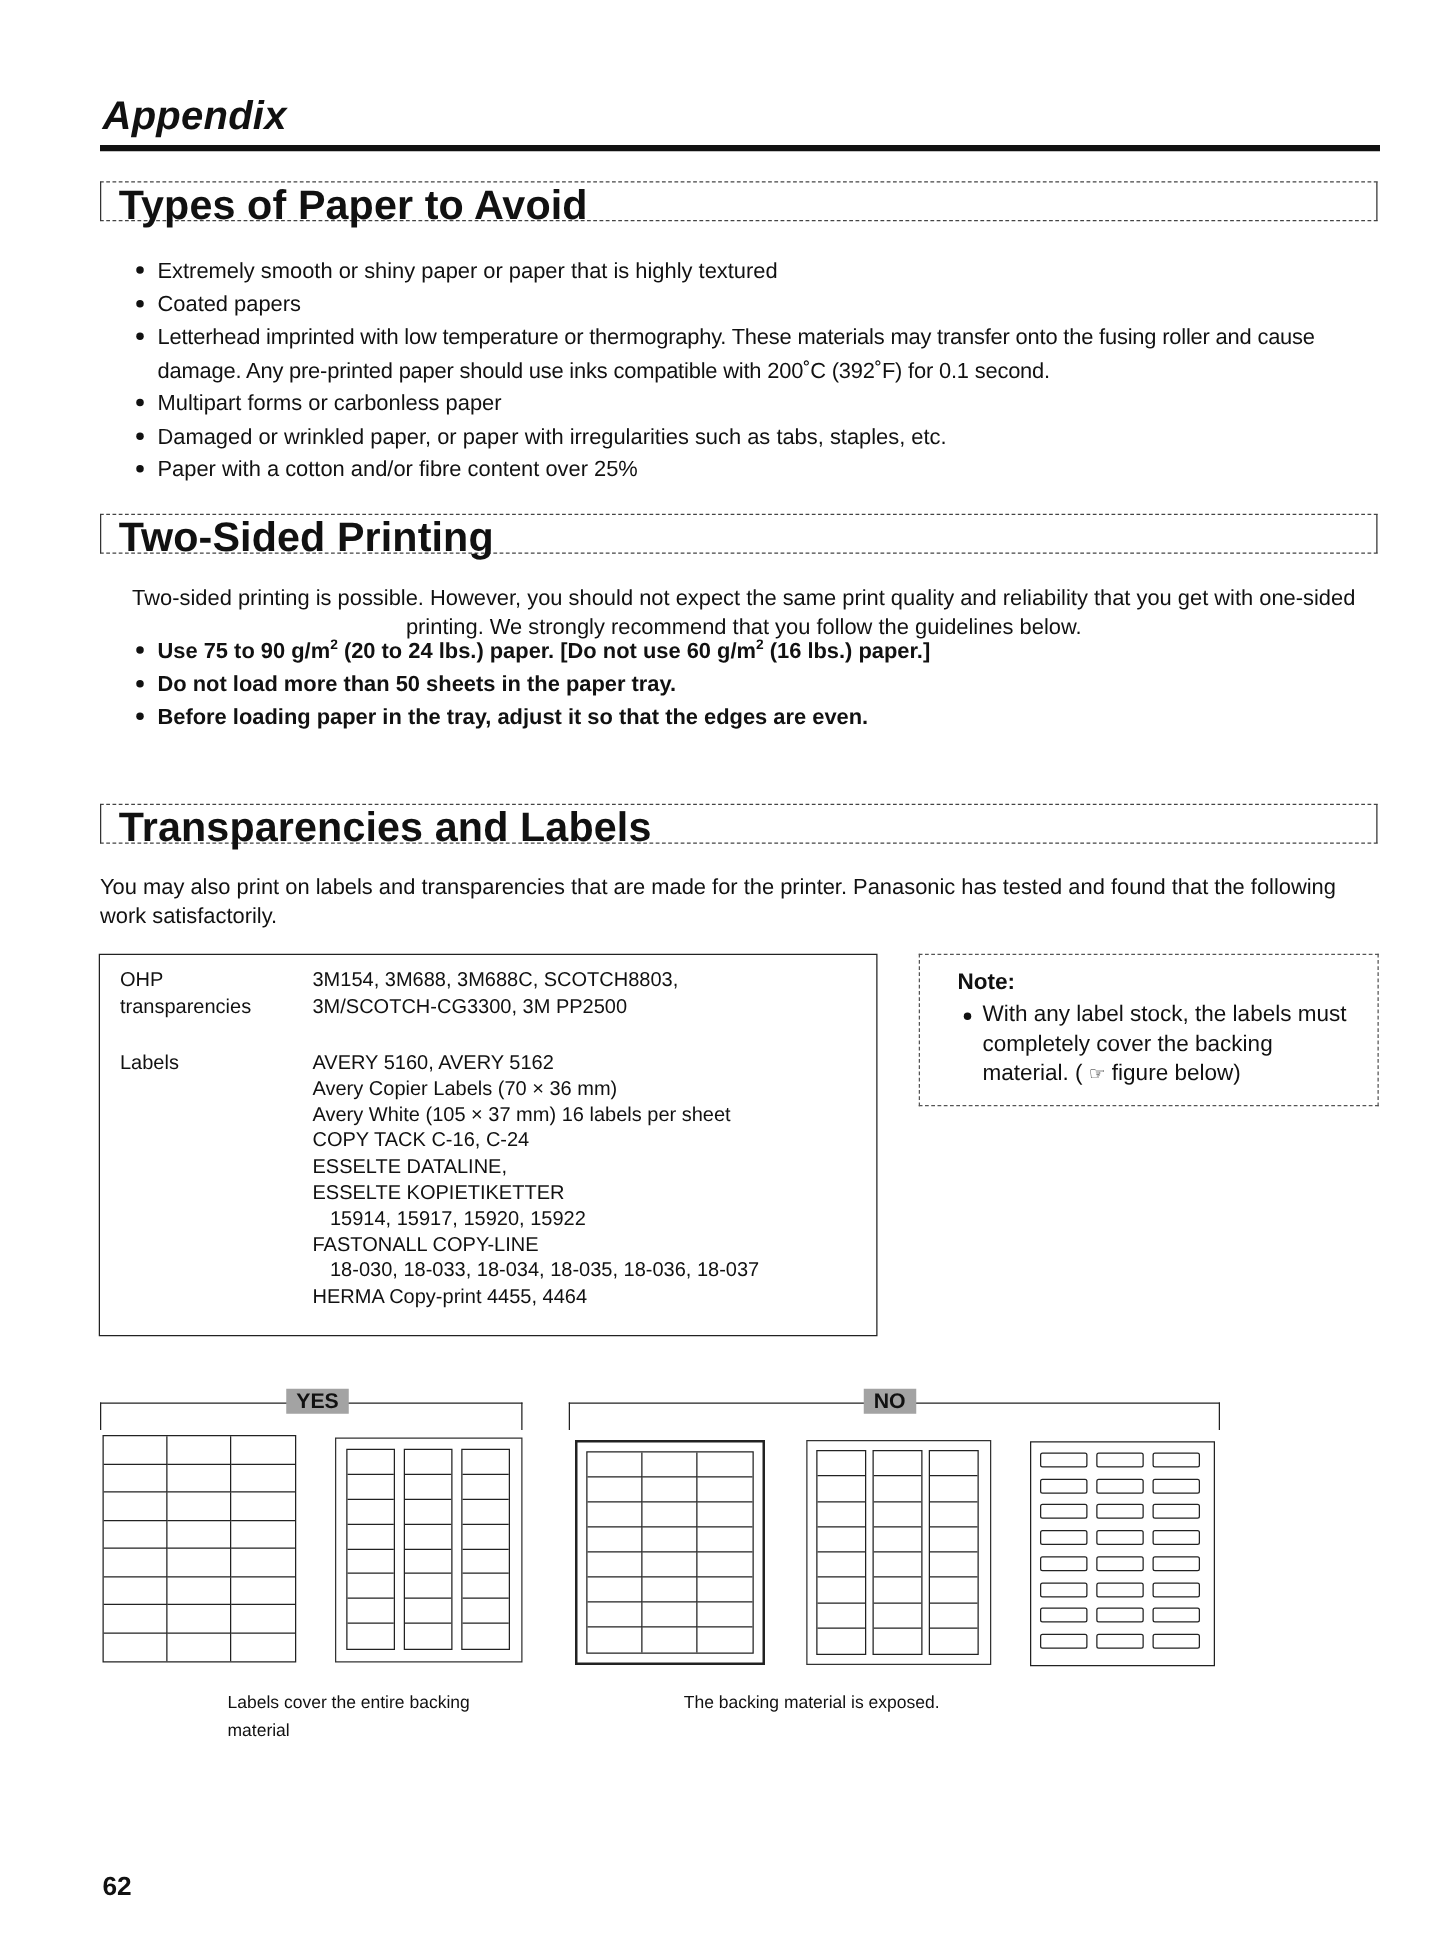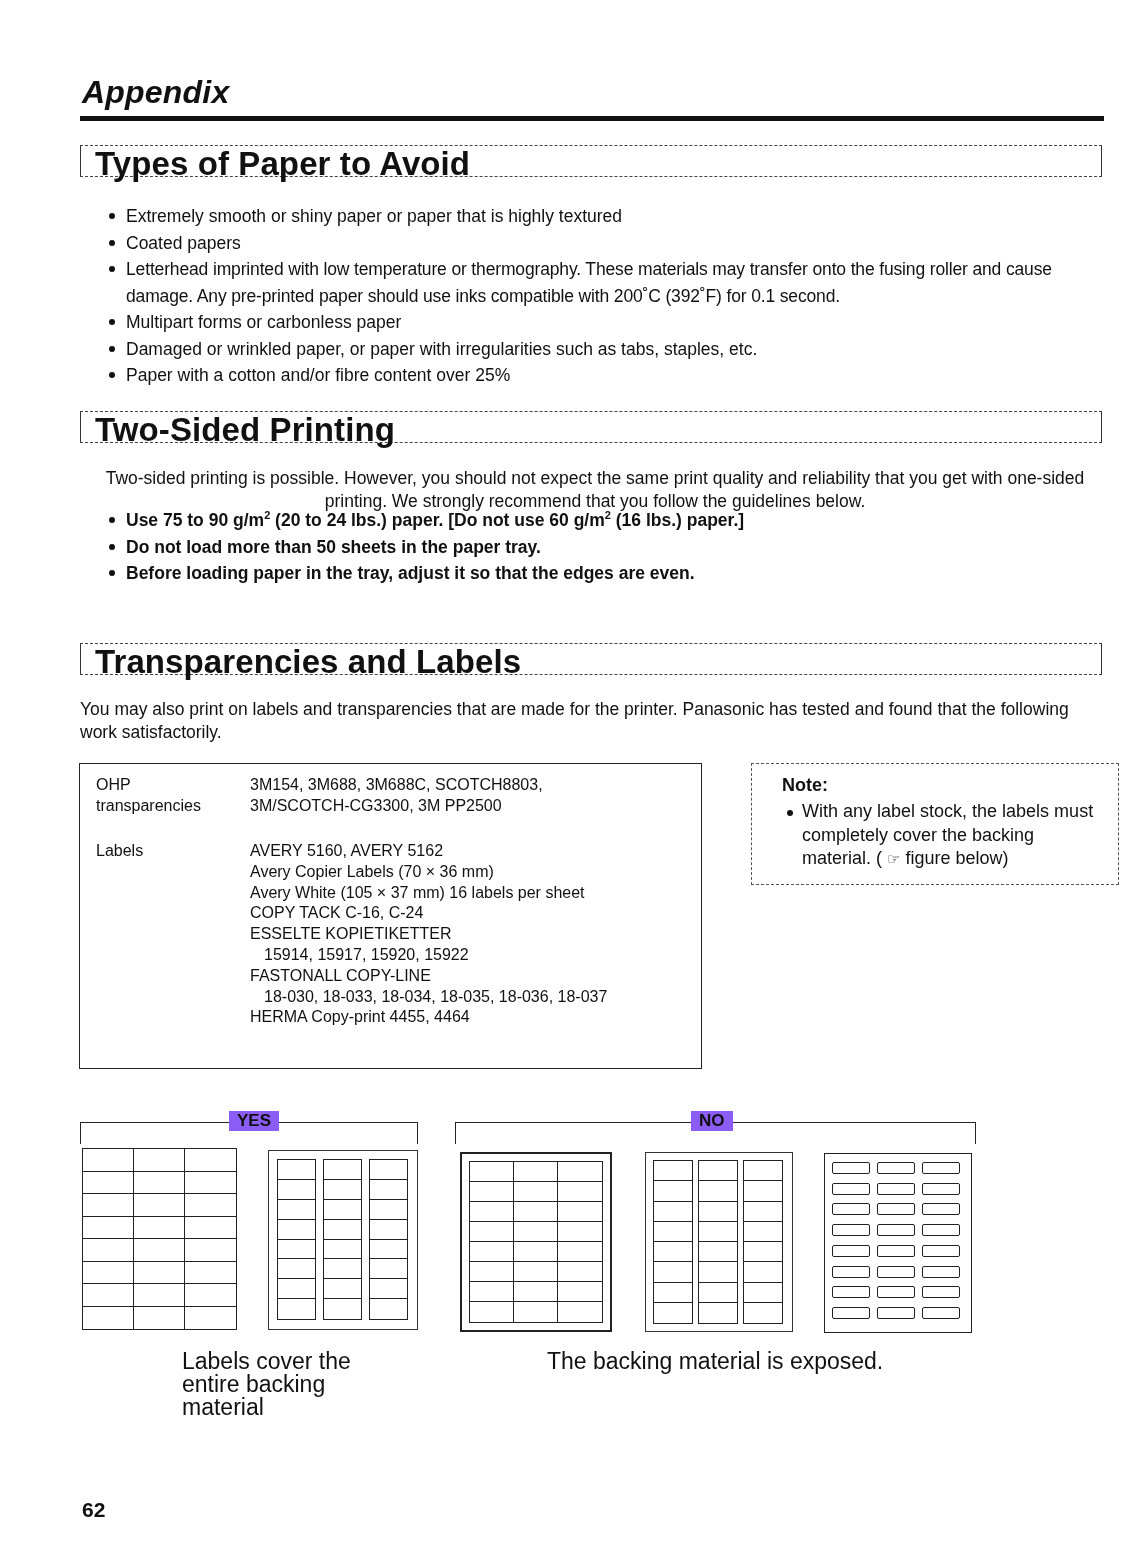--- a/index.html
+++ b/index.html
@@ -44,38 +44,38 @@
       font-size: 16px; line-height: 20.8px;
     }
     .prod-row { position: absolute; left: 16px; }
     .prod-cat { position: absolute; left: 0; width: 140px; }
     .prod-vals { position: absolute; left: 154px; white-space: nowrap; }
     .indent { padding-left: 14px; }
 
     .note-box {
       position: absolute; left: 735px; top: 763px; width: 368px; height: 122px;
       border: 1px dashed #555; box-sizing: border-box;
-      font-size: 18px; line-height: 23.5px; margin-left: 16px;
+      font-size: 18px; line-height: 23.5px;
     }
     .note-title { position: absolute; left: 30px; top: 10px; font-weight: bold; }
     .note-text { position: absolute; left: 50px; top: 36px; width: 300px; }
     .note-bullet { position: absolute; left: 35px; top: 46px; width: 6px; height: 6px; border-radius: 50%; background:#111; }
     .hand-icon { font-size: 15px; }
 
     .bracket {
       position: absolute; height: 22px; border-top: 1.2px solid #222;
       border-left: 1.2px solid #222; border-right: 1.2px solid #222; box-sizing: border-box;
     }
     .bracket-label {
-      position: absolute; top: -12px; background: #8b5cf6; padding: 0 8px;
+      position: absolute; top: -12px; background: #a3a3a3; padding: 0 8px;
       font-size: 17px; font-weight: bold;
     }
 
     .sheet { position: absolute; box-sizing: border-box; }
-    .fig-caption { position: absolute; font-size: 23px; line-height: 23px; }
+    .fig-caption { position: absolute; font-size: 14px; line-height: 23px; }
     .page-number { position: absolute; left: 82px; top: 1498px; font-size: 21px; font-weight: bold; }
   </style>
 </head>
 <body>
 
 <div class="page-title">Appendix</div>
 <div class="title-rule"></div>
 
 <div class="section-head" style="top:145px;">
   <span>Types of Paper to Avoid</span>
@@ -117,20 +117,21 @@
   </div>
   <div class="prod-row" style="top:77px;">
     <div class="prod-cat">
       <div>Labels</div>
     </div>
     <div class="prod-vals">
       <div>AVERY 5160, AVERY 5162</div>
       <div>Avery Copier Labels (70 × 36 mm)</div>
       <div>Avery White (105 × 37 mm) 16 labels per sheet</div>
       <div>COPY TACK C-16, C-24</div>
+      <div>ESSELTE DATALINE,</div>
       <div>ESSELTE KOPIETIKETTER</div>
       <div class="indent">15914, 15917, 15920, 15922</div>
       <div>FASTONALL COPY-LINE</div>
       <div class="indent">18-030, 18-033, 18-034, 18-035, 18-036, 18-037</div>
       <div>HERMA Copy-print 4455, 4464</div>
     </div>
   </div>
 </div>
 
 <div class="note-box">

